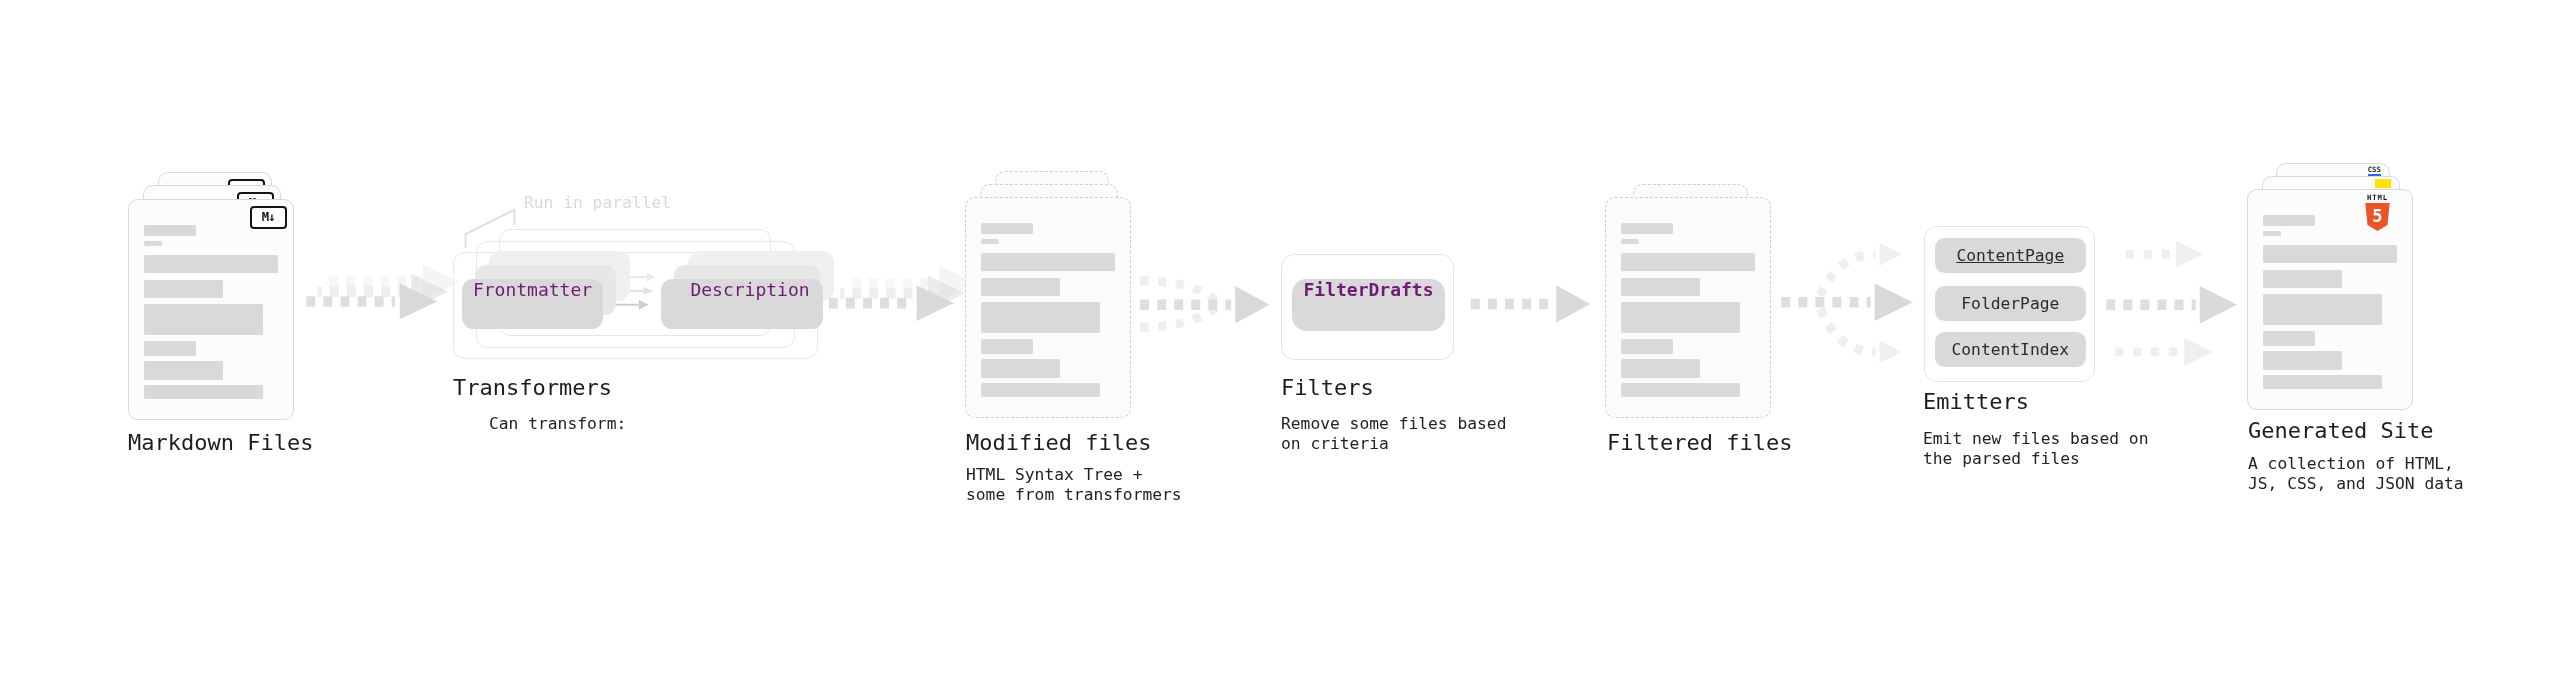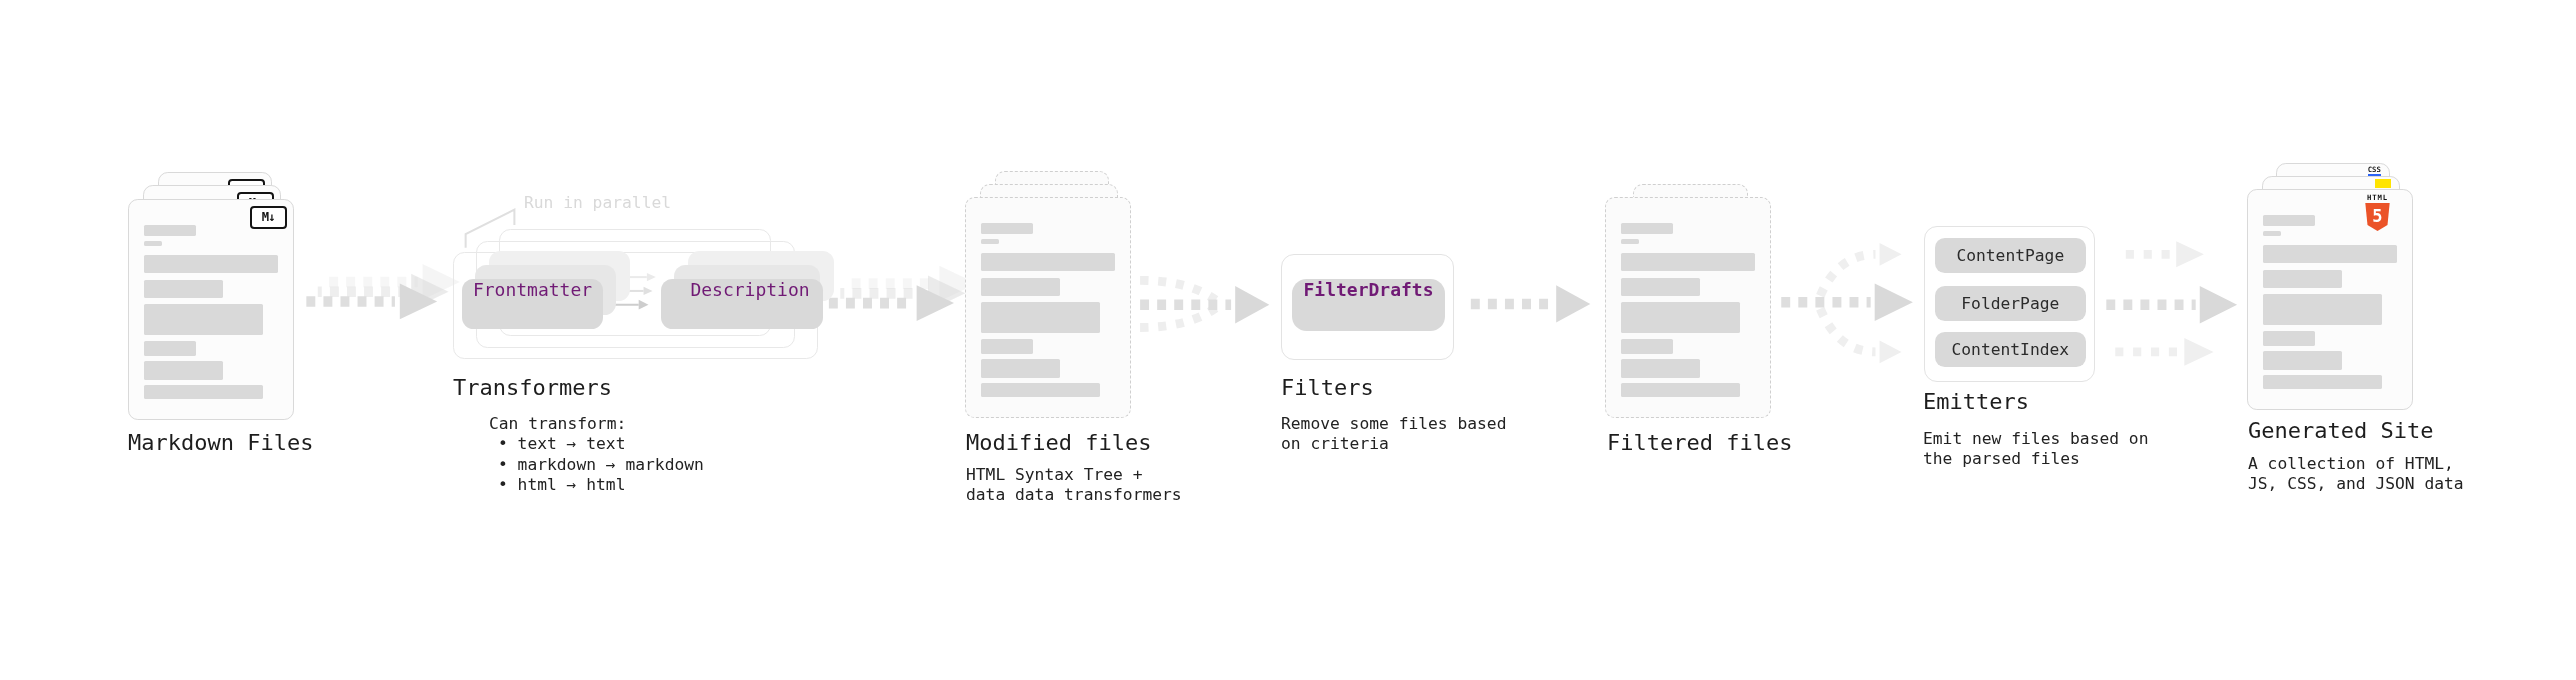--- a/index.html
+++ b/index.html
@@ -162,45 +162,40 @@
 
     <div class="pill ghost2" style="left:688px;top:251px;width:146px;height:50px;"></div>
     <div class="pill ghost1" style="left:674px;top:265px;width:146px;height:50px;"></div>
     <div class="pill" style="left:661px;top:279px;width:146px;height:50px;padding-left:16px;">
       <span>Description</span>
     </div>
 
     <div class="title" style="left:453px;top:375px;">Transformers</div>
     <div class="caption" style="left:453px;top:414px;margin-left:36px;">
       <span>Can transform:</span>
-      <span class="bullets">
-        <span>• text → text</span>
-        <span>• markdown → markdown</span>
-        <span>• html → html</span>
-      </span>
     </div>
   </div>
 
   <div>
     <div class="file-card dashed" style="left:995px;top:171px;width:114px;height:203px;"></div>
     <div class="file-card dashed" style="left:980px;top:184px;width:138px;height:211px;"></div>
     <div class="file-card dashed" style="left:965px;top:197px;width:166px;height:221px;">
       <div class="bar b1"></div>
       <div class="bar b2"></div>
       <div class="bar b3"></div>
       <div class="bar b4"></div>
       <div class="bar b5"></div>
       <div class="bar b6"></div>
       <div class="bar b7"></div>
       <div class="bar b8"></div>
     </div>
     <div class="title" style="left:966px;top:430px;">Modified files</div>
     <div class="caption" style="left:966px;top:465px;">
       <span>HTML Syntax Tree +</span>
-      <span>data data transformers</span>
+      <span>some from transformers</span>
     </div>
   </div>
 
   <div>
     <div class="panel" style="left:1281px;top:254px;width:173px;height:106px;"></div>
     <div class="pill" style="left:1292px;top:279px;width:153px;height:52px;border-radius:14.6px;font-weight:bold;">
       <span>FilterDrafts</span>
     </div>
     <div class="title" style="left:1281px;top:375px;">Filters</div>
     <div class="caption" style="left:1281px;top:414px;">
@@ -219,21 +214,21 @@
       <div class="bar b5"></div>
       <div class="bar b6"></div>
       <div class="bar b7"></div>
       <div class="bar b8"></div>
     </div>
     <div class="title" style="left:1607px;top:430px;text-align:center;">Filtered files</div>
   </div>
 
   <div>
     <div class="panel" style="left:1924px;top:226px;width:171px;height:156px;">
-      <div class="chip" style="top:11.4px;">
+      <div class="chip" style="top:11.4px;text-decoration:underline;">
         <span>ContentPage</span>
       </div>
       <div class="chip" style="top:59px;">
         <span>FolderPage</span>
       </div>
       <div class="chip" style="top:105px;">
         <span>ContentIndex</span>
       </div>
     </div>
     <div class="title" style="left:1923px;top:389px;">Emitters</div>

